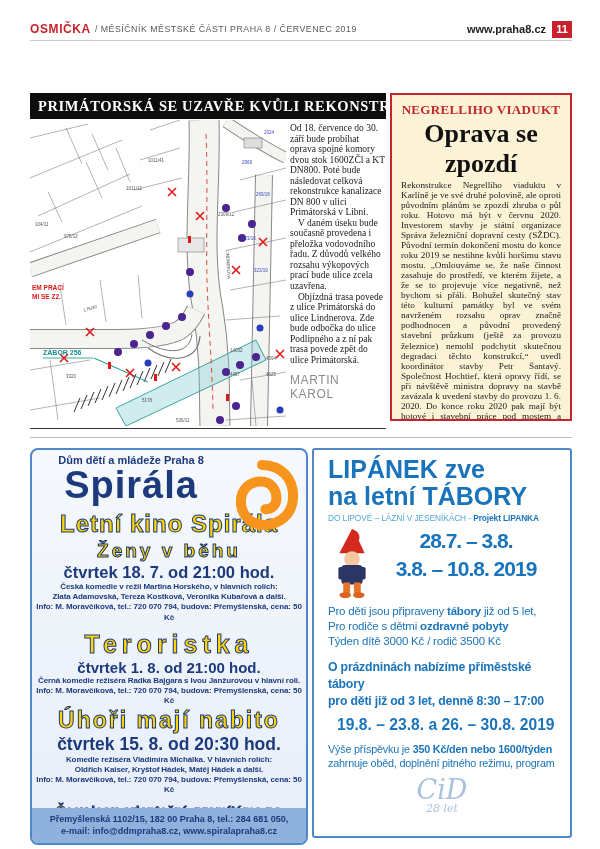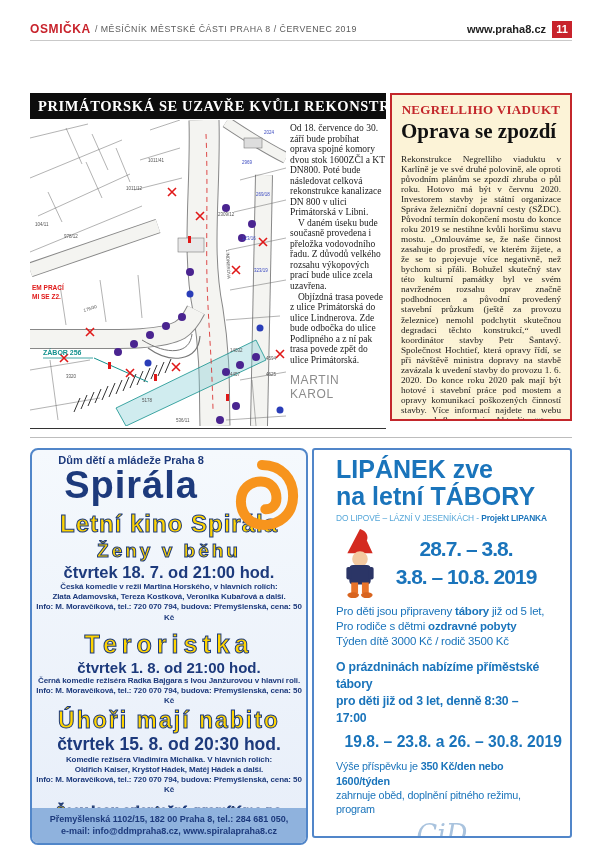--- a/index.html
+++ b/index.html
@@ -33,22 +33,22 @@
   .plbl.blue{fill:#3a49c0;}
   .zabor{font:bold 7px "Liberation Sans",sans-serif;fill:#12918d;}
   .rednote{font:bold 6.5px "Liberation Sans",sans-serif;fill:#e01818;}
 
   
   .viadukt{position:absolute;left:390px;top:93px;width:182px;height:328px;
        background:#fcf3d7;border:2px solid #c3272b;box-sizing:border-box;
        padding:7px 9px;overflow:hidden;}
   .kicker{color:#c3272b;font-family:"Liberation Serif",serif;font-weight:bold;
        font-size:13px;text-align:center;letter-spacing:.3px;}
-  .vtitle{font-family:"Liberation Serif",serif;font-weight:bold;font-size:21px;
-       text-align:left;color:#111;margin:1px 0 10px;}
+  .vtitle{font-family:"Liberation Serif",serif;font-weight:bold;font-size:26px;
+       text-align:center;color:#111;margin:1px 0 1px;}
   .vbody{font-family:"Liberation Serif",serif;font-size:9.2px;line-height:1.09;
        text-align:justify;color:#222;}
   .byline{color:#8a8a8a;font-size:7.5px;font-family:"Liberation Sans",sans-serif;}
 
   .rule{position:absolute;left:30px;right:28px;top:437px;border-top:1px solid #bdbdbd;}
 
   
   .ad-sp{position:absolute;left:30px;top:448px;width:278px;height:397px;
        border:2px solid #5186c9;border-radius:8px;box-sizing:border-box;
        background:linear-gradient(180deg,#f5f9fd,#e7eef9);overflow:hidden;text-align:center;}
@@ -66,25 +66,25 @@
   .sp-info{color:#1d3a7c;font-weight:bold;font-size:8px;letter-spacing:-.1px;line-height:1.28;}
   .sp-t1{font-size:25px;margin-top:7px;letter-spacing:5px;}
   .sp-t2{font-size:23px;letter-spacing:2px;}
   .sp-note{font-size:12.5px;margin-top:8px;letter-spacing:.4px;}
   .sp-footer{position:absolute;bottom:0;left:0;right:0;background:#8fb2dd;
        padding:5px 4px 6px;color:#1d3a7c;font-weight:bold;font-size:9px;line-height:1.35;}
 
   
   .ad-lip{position:absolute;left:312px;top:448px;width:260px;height:390px;
        border:2px solid #5186c9;border-radius:3px;background:#fff;box-sizing:border-box;
-       padding:6px 22px;overflow:hidden;color:#1a74bb;}
+       padding:6px 14px;overflow:hidden;color:#1a74bb;}
   .lip-title{font-weight:bold;font-size:25px;line-height:1.08;color:#1a74bb;}
   .lip-sub{font-size:8.4px;color:#56a7d9;letter-spacing:-.1px;margin-top:3px;white-space:nowrap;}
   .lip-sub b{color:#1a74bb;}
-  .lip-row{display:flex;margin-top:4px;align-items:center;}
+  .lip-row{display:flex;margin-top:4px;align-items:flex-start;}
   .gnome{width:48px;flex:none;}
   .lip-dates{flex:1;text-align:center;font-weight:bold;font-size:21px;
        letter-spacing:-1px;line-height:1.35;color:#1a74bb;white-space:nowrap;}
   .lip-block{font-size:11.5px;letter-spacing:-.2px;line-height:1.32;margin-top:5px;}
   .lip-boldblock{font-weight:bold;font-size:12.3px;letter-spacing:-.2px;line-height:1.4;margin-top:9px;}
   .lip-bigdates{font-weight:bold;font-size:17px;margin-top:5px;text-align:center;
        white-space:nowrap;transform:scaleX(.92);transform-origin:center;}
   .lip-fee{font-size:10.8px;letter-spacing:-.2px;line-height:1.32;margin-top:7px;}
   .cid{ text-align:center;margin-top:5px;color:#a9c3de;
        font-family:"DejaVu Serif",serif;font-style:italic;line-height:1;}

